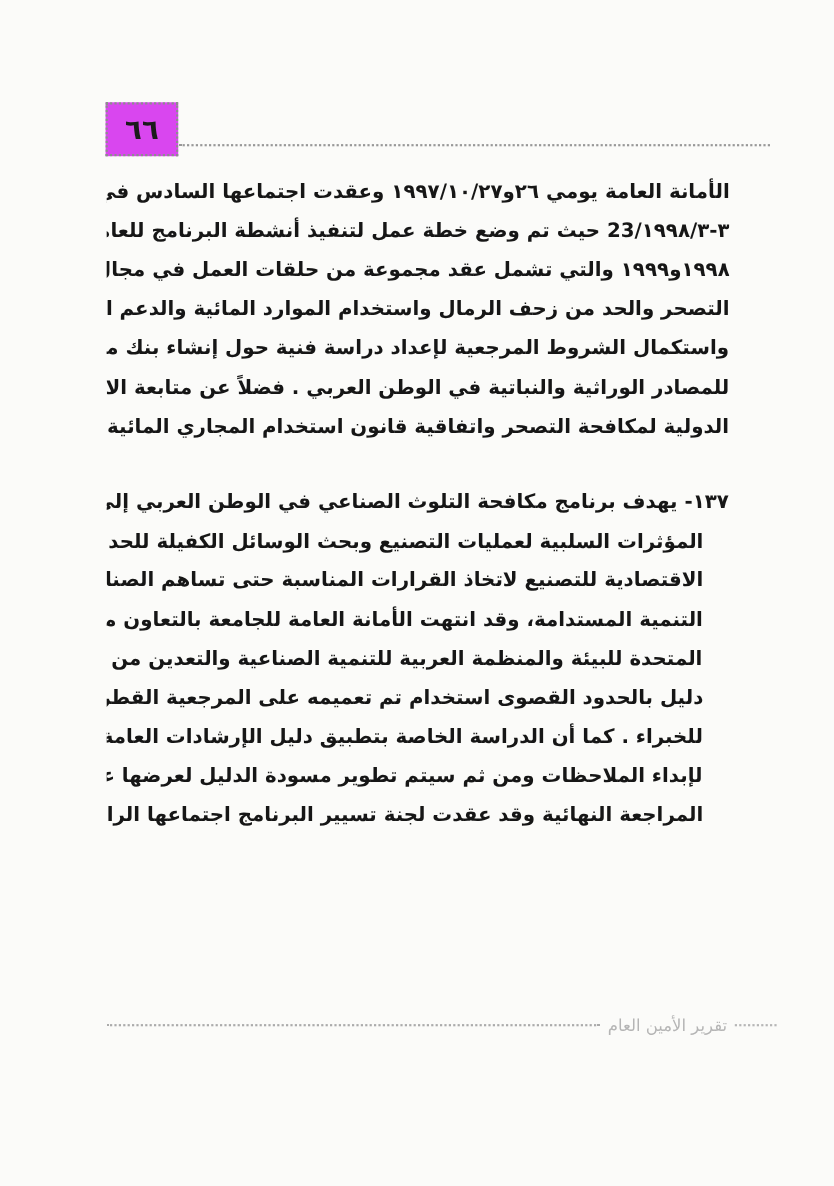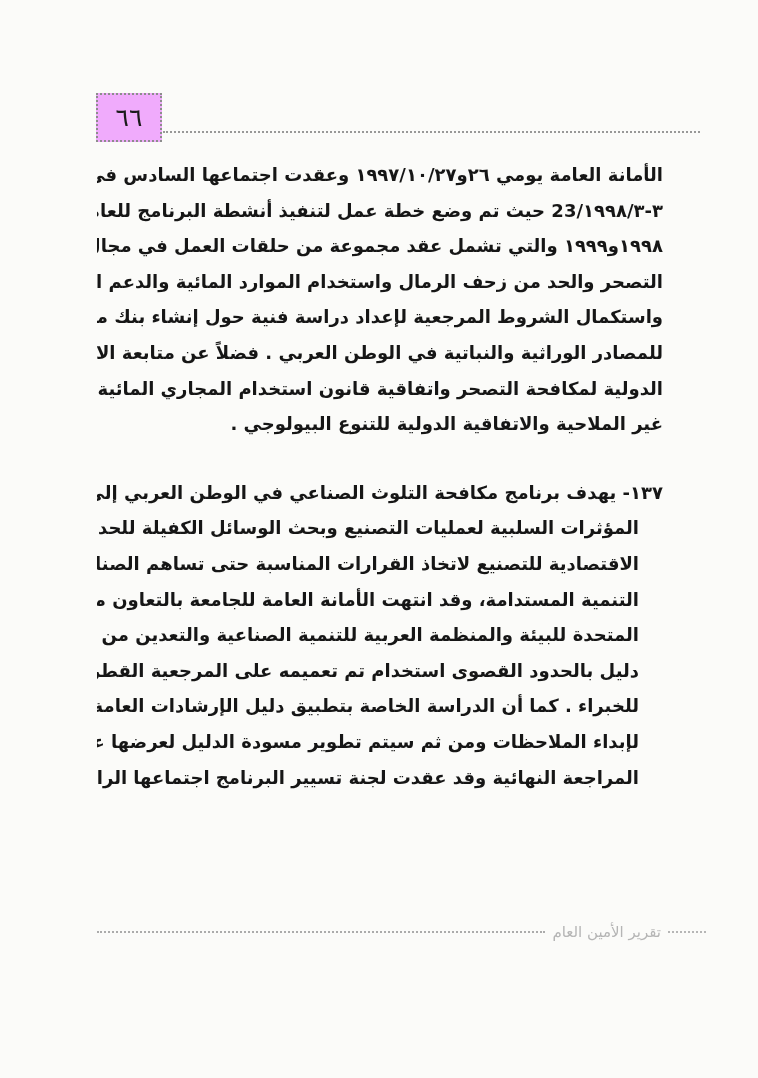--- a/index.html
+++ b/index.html
@@ -19,23 +19,23 @@
     position: absolute;
     left: 96px;
     top: 93px;
     width: 62px;
     height: 45px;
     border: 2px dotted #8d8d8d;
     display: flex;
     align-items: center;
     justify-content: center;
     font-size: 25px;
-    font-weight: normal;
+    font-weight: bold;
     color: #1b1b1b;
-    background: #f0abfc;
+    background: #d946ef;
   }
   .top-rule {
     position: absolute;
     left: 163px;
     top: 131px;
     width: 537px;
     height: 0;
     border-bottom: 2px dotted #989898;
   }
   .text-block {
@@ -106,21 +106,20 @@
 
 <div class="text-block">
   <div class="para1">
     <span class="line">الأمانة العامة يومي ٢٦و١٩٩٧/١٠/٢٧ وعقدت اجتماعها السادس في الفترة</span>
     <span class="line">٣-١٩٩٨/٣/23 حيث تم وضع خطة عمل لتنفيذ أنشطة البرنامج للعامين</span>
     <span class="line">١٩٩٨و١٩٩٩ والتي تشمل عقد مجموعة من حلقات العمل في مجال مكافحة</span>
     <span class="line">التصحر والحد من زحف الرمال واستخدام الموارد المائية والدعم البيئي للبادية</span>
     <span class="line">واستكمال الشروط المرجعية لإعداد دراسة فنية حول إنشاء بنك مركزي عربي</span>
     <span class="line">للمصادر الوراثية والنباتية في الوطن العربي . فضلاً عن متابعة الاتفاقية</span>
     <span class="line">الدولية لمكافحة التصحر واتفاقية قانون استخدام المجاري المائية في الأغراض</span>
-    <span class="line end">غير الملاحية والاتفاقية الدولية للتنوع البيولوجي .</span>
   </div>
   <div class="para2">
     <span class="line">١٣٧- يهدف برنامج مكافحة التلوث الصناعي في الوطن العربي إلى التعرف على</span>
     <span class="line indent">المؤثرات السلبية لعمليات التصنيع وبحث الوسائل الكفيلة للحد من هذه الآثار</span>
     <span class="line indent">الاقتصادية للتصنيع لاتخاذ القرارات المناسبة حتى تساهم الصناعة في عمليات</span>
     <span class="line indent">التنمية المستدامة، وقد انتهت الأمانة العامة للجامعة بالتعاون مع برنامج الأمم</span>
     <span class="line indent">المتحدة للبيئة والمنظمة العربية للتنمية الصناعية والتعدين من إعداد مسودة</span>
     <span class="line indent">دليل بالحدود القصوى استخدام تم تعميمه على المرجعية القطرية للبرنامج</span>
     <span class="line indent">للخبراء . كما أن الدراسة الخاصة بتطبيق دليل الإرشادات العامة لتشخيص</span>
     <span class="line indent">لإبداء الملاحظات ومن ثم سيتم تطوير مسودة الدليل لعرضها على اجتماع</span>

